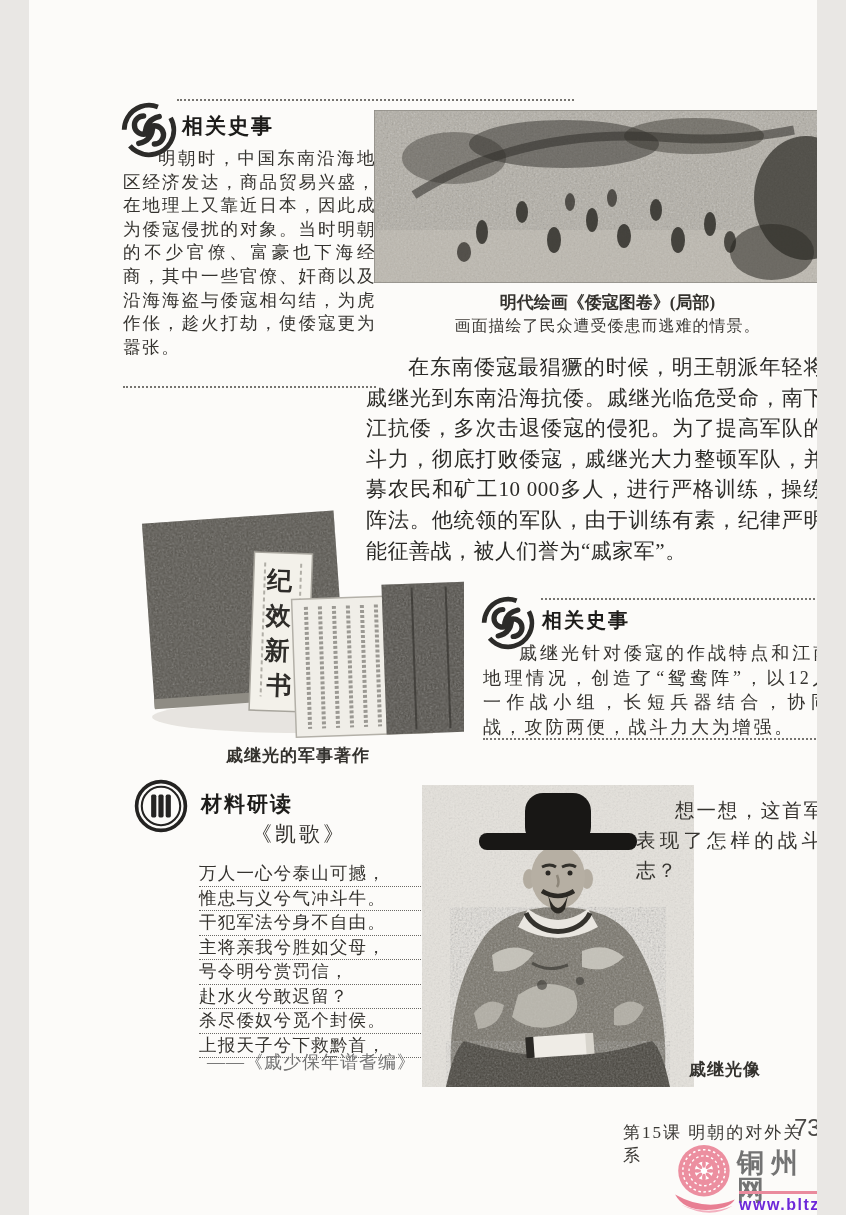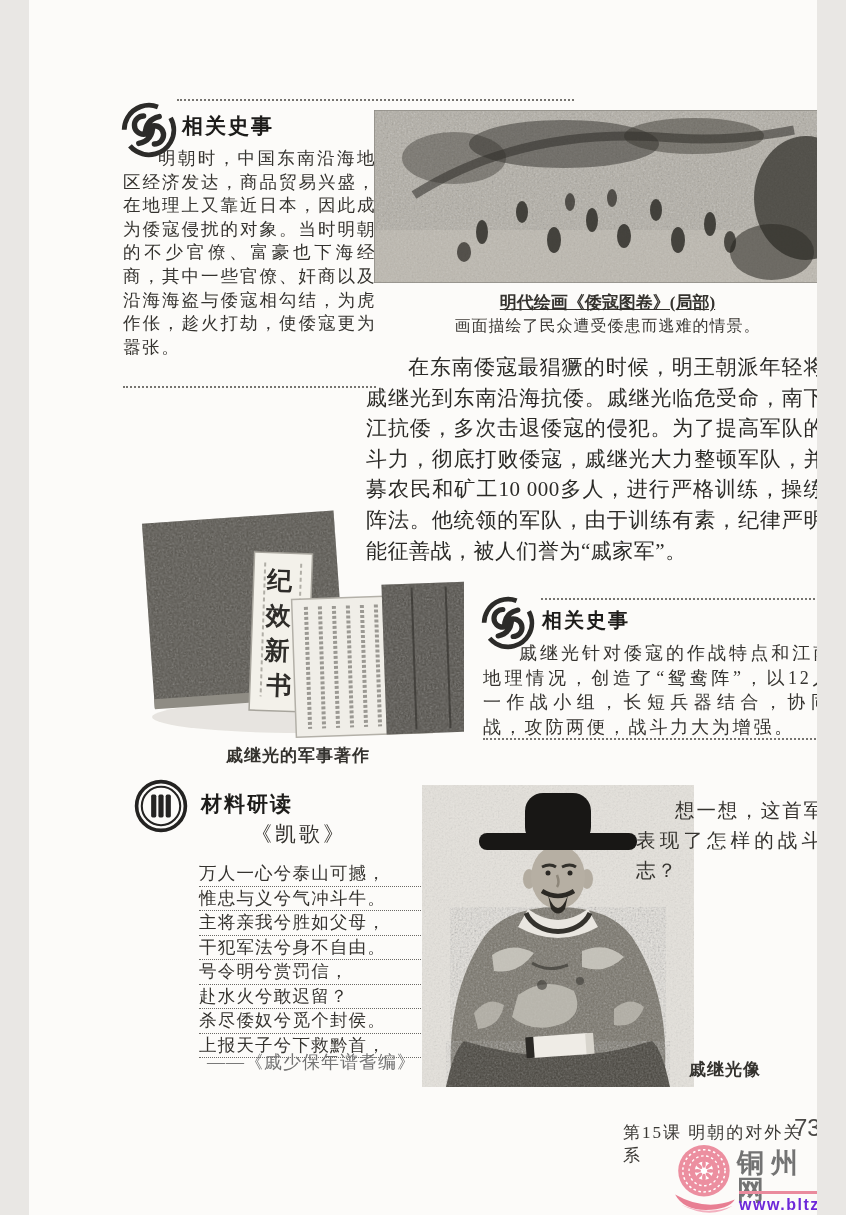--- a/index.html
+++ b/index.html
@@ -73,21 +73,21 @@
       <ellipse cx="282" cy="100" rx="6" ry="11" fill="#26241f" opacity="0.8"></ellipse>
       <ellipse cx="304" cy="130" rx="7" ry="13" fill="#26241f" opacity="0.8"></ellipse>
       <ellipse cx="336" cy="114" rx="6" ry="12" fill="#26241f" opacity="0.8"></ellipse>
       <ellipse cx="238" cy="88" rx="5" ry="9" fill="#26241f" opacity="0.7"></ellipse>
       <ellipse cx="196" cy="92" rx="5" ry="9" fill="#26241f" opacity="0.7"></ellipse>
       <ellipse cx="90" cy="142" rx="7" ry="10" fill="#26241f" opacity="0.7"></ellipse>
       <ellipse cx="356" cy="132" rx="6" ry="11" fill="#26241f" opacity="0.75"></ellipse>
       <rect width="467" height="173" fill="none" stroke="#8d8a84" stroke-width="1.5"></rect>
     </svg>
   </div>
-  <div class="abs caption" style="left:345px;top:291px;width:467px;text-align:center;font-size:17px;text-decoration:underline;">明代绘画《倭寇图卷》(局部)</div>
+  <div class="abs caption" style="left:345px;top:291px;width:467px;text-align:center;font-size:17px;">明代绘画《倭寇图卷》(局部)</div>
   <div class="abs" style="left:345px;top:316px;width:467px;text-align:center;font-size:16px;color:#3c3a36;letter-spacing:1px;">画面描绘了民众遭受倭患而逃难的情景。</div>
 
   <div class="abs main-para indent" style="left:337px;top:352px;width:481px;">在东南倭寇最猖獗的时候，明王朝派年轻将领戚继光到东南沿海抗倭。戚继光临危受命，南下浙江抗倭，多次击退倭寇的侵犯。为了提高军队的战斗力，彻底打败倭寇，戚继光大力整顿军队，并招募农民和矿工10 000多人，进行严格训练，操练新阵法。他统领的军队，由于训练有素，纪律严明，能征善战，被人们誉为“戚家军”。</div>
 
   <div class="abs" style="left:103px;top:497px;width:332px;height:243px;">
     <svg width="332" height="243" viewBox="0 0 332 243">
       <ellipse cx="170" cy="220" rx="150" ry="16" fill="#d8d5cf" opacity="0.6"></ellipse>
 
       <g transform="rotate(-4 110 110)">
         <rect x="16" y="20" width="192" height="185" fill="#524f48"></rect>
@@ -147,22 +147,22 @@
       <rect x="23.5" y="15" width="5" height="22" rx="1.5" fill="#242322"></rect>
       <rect x="30.5" y="15" width="5" height="22" rx="1.5" fill="#242322"></rect>
     </svg>
   </div>
   <div class="abs box-title" style="left:172px;top:790px;">材料研读</div>
   <div class="abs" style="left:150px;top:820px;width:240px;text-align:center;font-size:21px;letter-spacing:3px;color:#34322e;">《凯歌》</div>
 
   <div class="abs" style="left:170px;top:851px;width:222px;margin-top:12px;">
     <div class="poem-line">万人一心兮泰山可撼，</div>
     <div class="poem-line">惟忠与义兮气冲斗牛。</div>
+    <div class="poem-line">干犯军法兮身不自由。</div>
     <div class="poem-line">主将亲我兮胜如父母，</div>
-    <div class="poem-line">干犯军法兮身不自由。</div>
     <div class="poem-line">号令明兮赏罚信，</div>
     <div class="poem-line">赴水火兮敢迟留？</div>
     <div class="poem-line">杀尽倭奴兮觅个封侯。</div>
     <div class="poem-line">上报天子兮下救黔首，</div>
   </div>
   <div class="abs" style="left:178px;top:1050px;font-size:18px;letter-spacing:1px;color:#737373;">——《戚少保年谱耆编》</div>
 
   <div class="abs" style="left:393px;top:785px;width:272px;height:302px;">
     <svg width="272" height="302" viewBox="0 0 272 302">
       <rect width="272" height="302" fill="#e5e2dc"></rect>

